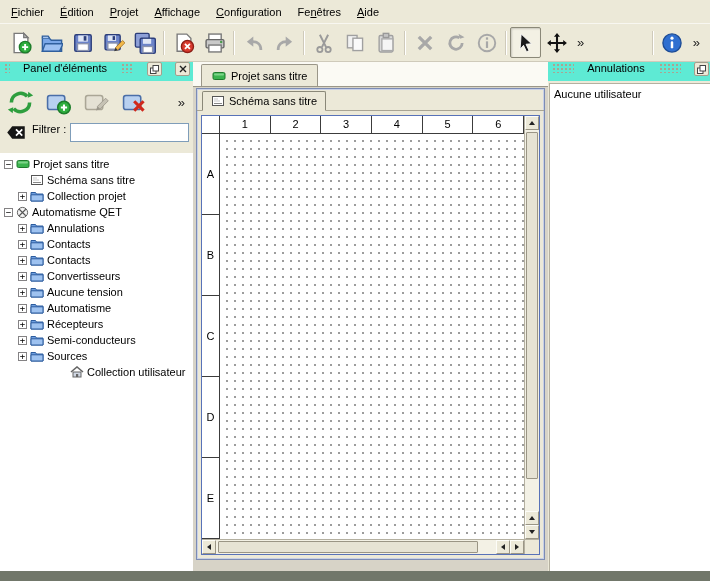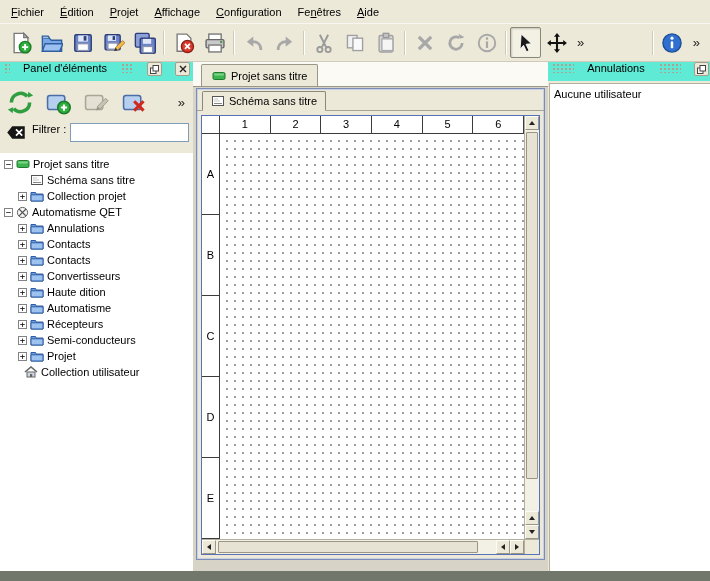--- a/index.html
+++ b/index.html
@@ -426,21 +426,21 @@
         <span class="tree-label">Convertisseurs</span>
       </div>
       <div class="tree-row" style="padding-left: 18px;">
         <span class="expander">+</span>
         <span class="icon tree-ico">
           <svg width="14" height="12" viewBox="0 0 14 12">
             <path d="M1 2.5h4.5l1 1.5H13v7H1z" fill="#6fa0e0" stroke="#2d5c9e"></path>
             <path d="M1 4.8h12V11H1z" fill="#9ec2f0" stroke="#2d5c9e"></path>
           </svg>
         </span>
-        <span class="tree-label">Haute dition</span>
+        <span class="tree-label">Aucune tension</span>
       </div>
       <div class="tree-row" style="padding-left: 18px;">
         <span class="expander">+</span>
         <span class="icon tree-ico">
           <svg width="14" height="12" viewBox="0 0 14 12">
             <path d="M1 2.5h4.5l1 1.5H13v7H1z" fill="#6fa0e0" stroke="#2d5c9e"></path>
             <path d="M1 4.8h12V11H1z" fill="#9ec2f0" stroke="#2d5c9e"></path>
           </svg>
         </span>
         <span class="tree-label">Automatisme</span>
@@ -466,23 +466,23 @@
         <span class="tree-label">Semi-conducteurs</span>
       </div>
       <div class="tree-row" style="padding-left: 18px;">
         <span class="expander">+</span>
         <span class="icon tree-ico">
           <svg width="14" height="12" viewBox="0 0 14 12">
             <path d="M1 2.5h4.5l1 1.5H13v7H1z" fill="#6fa0e0" stroke="#2d5c9e"></path>
             <path d="M1 4.8h12V11H1z" fill="#9ec2f0" stroke="#2d5c9e"></path>
           </svg>
         </span>
-        <span class="tree-label">Projet</span>
-      </div>
-      <div class="tree-row" style="padding-left: 12px;">
+        <span class="tree-label">Sources</span>
+      </div>
+      <div class="tree-row" style="padding-left: 12px; margin-left: 46px;">
         <span class="exp-spacer"></span>
         <span class="icon tree-ico">
           <svg width="14" height="12" viewBox="0 0 14 12">
             <path d="M1 6L7 1l6 5" fill="none" stroke="#666" stroke-width="1.6"></path>
             <rect x="3" y="6" width="8" height="5" fill="#cfd6e2" stroke="#666"></rect>
             <rect x="6" y="8" width="2.2" height="3" fill="#666"></rect>
           </svg>
         </span>
         <span class="tree-label">Collection utilisateur</span>
       </div>

